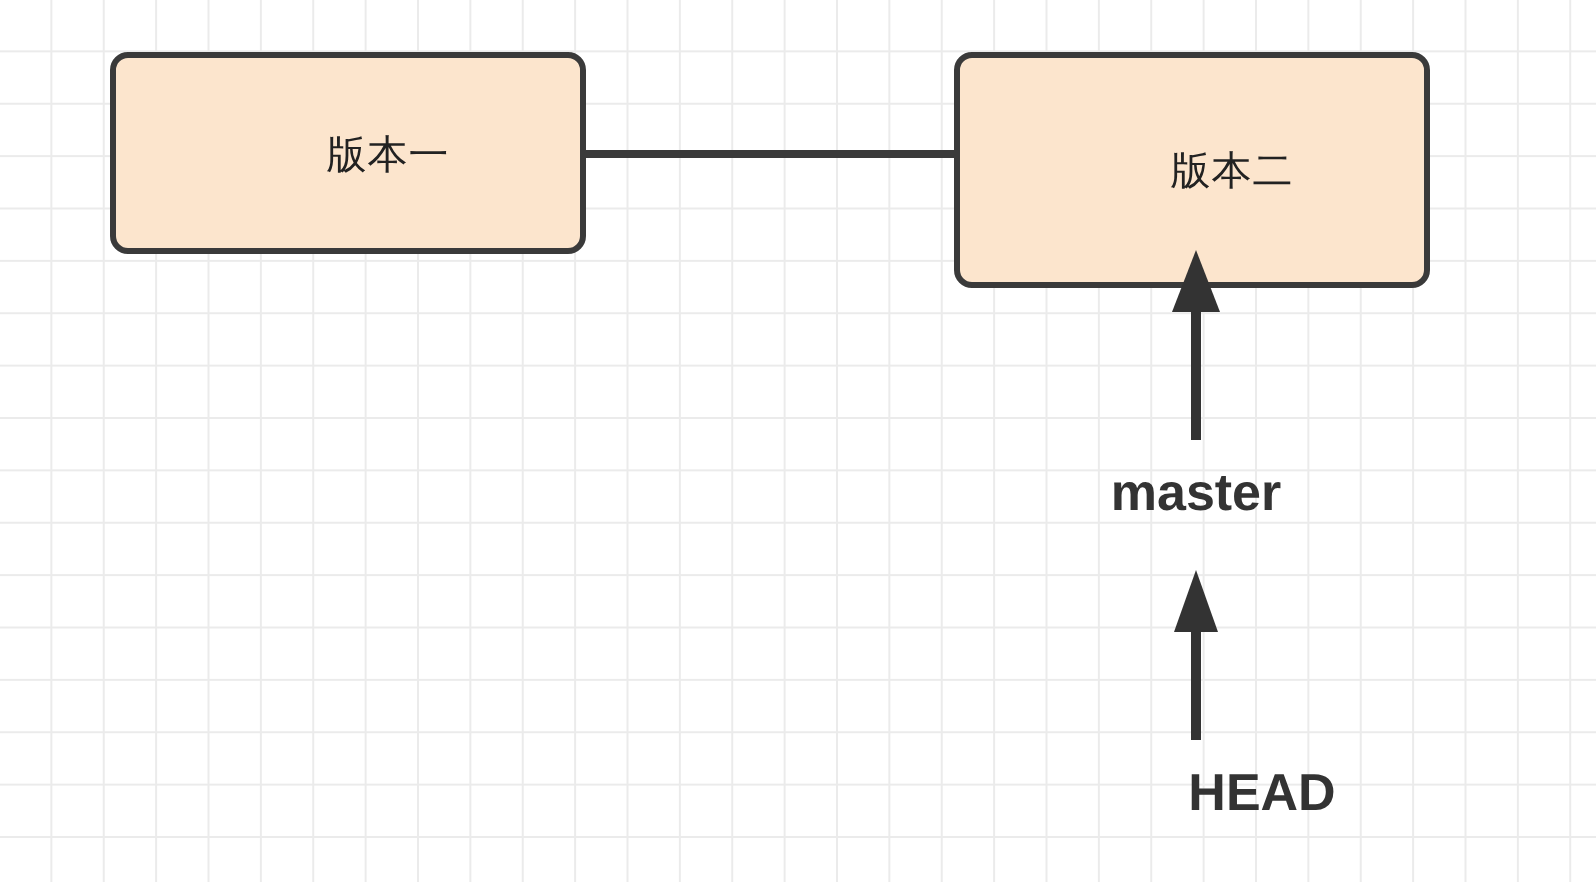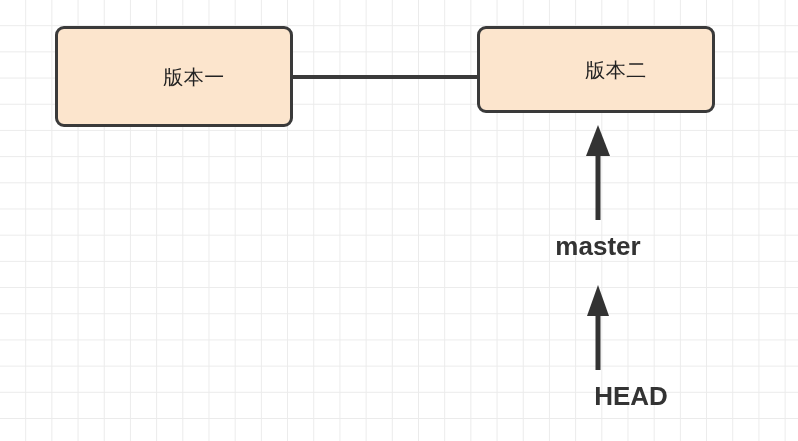--- a/index.html
+++ b/index.html
@@ -41,21 +41,21 @@
   .node-label {
     font-family: "DejaVu Sans", "Liberation Sans", sans-serif;
     font-size: 20px;
     color: #222222;
     line-height: 1;
     letter-spacing: 0.5px;
     white-space: nowrap;
   }
 
   #box-v1 { left: 55px;  top: 26px; width: 238px; height: 101px; }
-  #box-v2 { left: 477px; top: 26px; width: 238px; height: 87px; }
+  #box-v2 { left: 477px; top: 26px; width: 238px; height: 118px; }
 
   
   #connector {
     position: absolute;
     left: 291px;
     top: 75px;
     width: 187px;
     height: 4px;
     background: #3a3a3a;
   }

